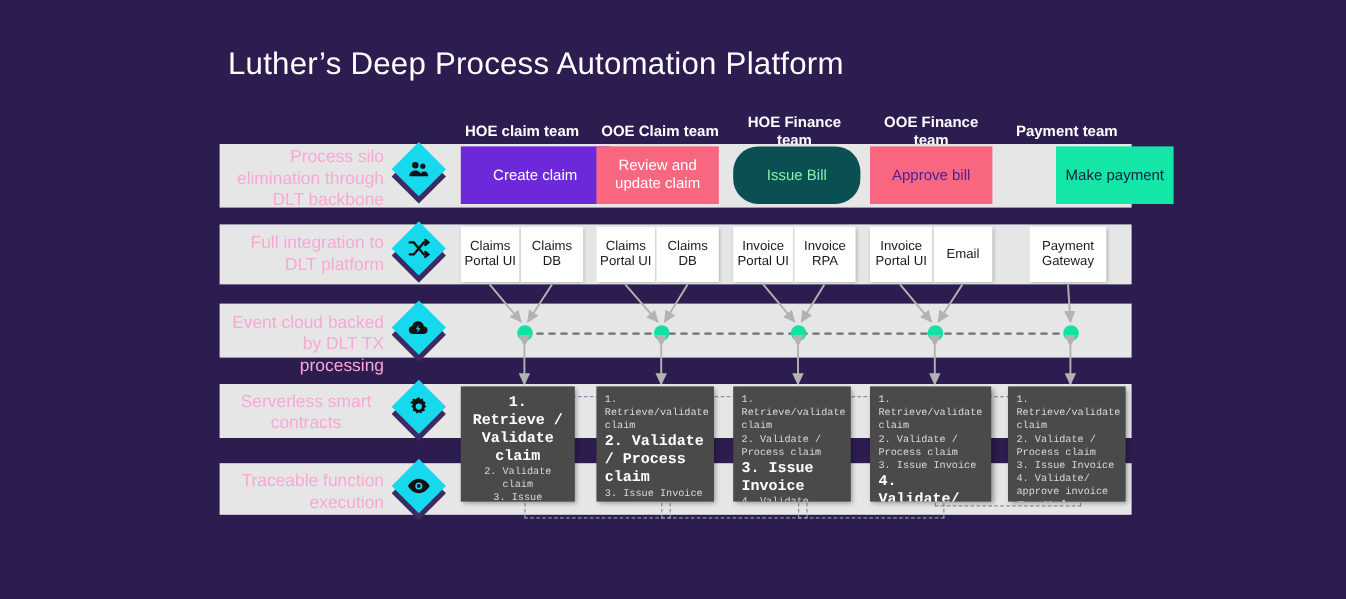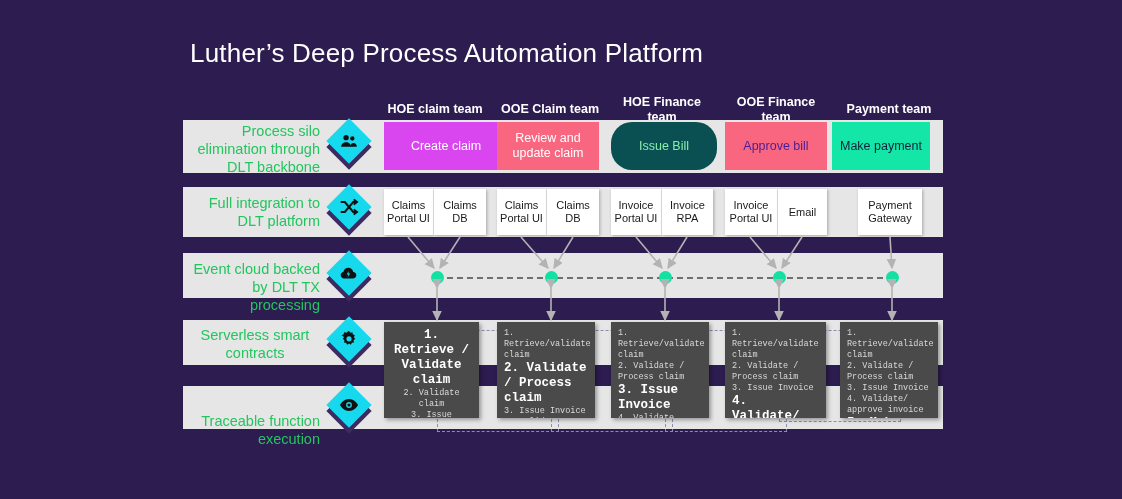--- a/index.html
+++ b/index.html
@@ -24,21 +24,21 @@
   }
 
   
   .band{
     position:absolute;left:183px;width:760px;
     background:#e6e6e6;
   }
 
   .rowlabel{
     position:absolute;
-    color:#22c55e;font-size:14.5px;line-height:18px;
+    color:#f9a8d4;font-size:14.5px;line-height:18px;
     text-align:right;
   }
 
   
   .diamond{position:absolute;width:44px;height:44px;}
   .diamond .shadow{
     position:absolute;left:4px;top:7px;width:32px;height:32px;
     background:#3d2a63;transform:rotate(45deg);
   }
   .diamond .face{
@@ -102,21 +102,21 @@
   <div class="band" style="top:120px;height:53px;"></div>
   <div class="band" style="top:187px;height:50px;"></div>
   <div class="band" style="top:253px;height:45px;"></div>
   <div class="band" style="top:320px;height:45px;"></div>
   <div class="band" style="top:386px;height:43px;"></div>
 
   <div class="rowlabel" style="left:190px;top:122px;width:130px;">Process silo elimination through DLT backbone</div>
   <div class="rowlabel" style="left:190px;top:194px;width:130px;">Full integration to DLT platform</div>
   <div class="rowlabel" style="left:186px;top:260px;width:134px;">Event cloud backed by DLT TX processing</div>
   <div class="rowlabel" style="left:190px;top:326px;width:130px;text-align:center;">Serverless smart contracts</div>
-  <div class="rowlabel" style="left:190px;top:392px;width:130px;margin-top:20px;">Traceable function execution</div>
+  <div class="rowlabel" style="left:190px;top:392px;width:130px;">Traceable function execution</div>
 
   <div class="diamond" style="left:329px;top:124px;">
     <div class="shadow"></div>
       <div class="face"></div>
     <svg viewBox="0 0 24 24" fill="#111">
         <circle cx="8.5" cy="8" r="3.2"></circle>
         <circle cx="16" cy="9" r="2.6"></circle>
         <path d="M2.5 19c0-3.4 2.7-5.6 6-5.6s6 2.2 6 5.6z"></path>
         <path d="M13.5 19c0-2.6 1.6-4.6 4-4.6 2.2 0 3.9 1.8 3.9 4.6z"></path>
       </svg>
@@ -150,33 +150,33 @@
   <div class="diamond" style="left:329px;top:388px;">
     <div class="shadow"></div>
       <div class="face"></div>
     <svg viewBox="0 0 24 24" fill="#111">
         <path d="M12 4.8C6.8 4.8 2.6 9.1 1.2 12c1.4 2.9 5.6 7.2 10.8 7.2S21.4 14.9 22.8 12C21.4 9.1 17.2 4.8 12 4.8z"></path>
         <circle cx="12" cy="12" r="3.5" fill="#17d9ee"></circle>
         <circle cx="12" cy="12" r="1.9" fill="#111"></circle>
       </svg>
   </div>
 
-  <div class="pbox" style="left:384px;width:124px;background:#d946ef;color:#fff;">
+  <div class="pbox" style="left:384px;width:124px;background:#6d28d9;color:#fff;">
     <span>Create claim</span>
   </div>
   <div class="pbox" style="left:497px;width:102px;background:#f8677f;color:#fff;">
     <span>Review and update claim</span>
   </div>
   <div class="pbox" style="left:611px;width:106px;background:#0a4f51;color:#86efac;border-radius:21px;">
     <span>Issue Bill</span>
   </div>
   <div class="pbox" style="left:725px;width:102px;background:#f8677f;color:#4c1d95;">
     <span>Approve bill</span>
   </div>
-  <div class="pbox" style="left:832px;width:98px;background:#13e6a6;color:#14213d;">
+  <div class="pbox" style="left:880px;width:98px;background:#13e6a6;color:#14213d;">
     <span>Make payment</span>
   </div>
 
   <div class="sbox" style="left:384px;width:49px;">
     <span>Claims Portal UI</span>
     </div>
   <div class="sdiv" style="left:433px;"></div>
   <div class="sbox" style="left:434px;width:52px;">
     <span>Claims DB</span>
     </div>

